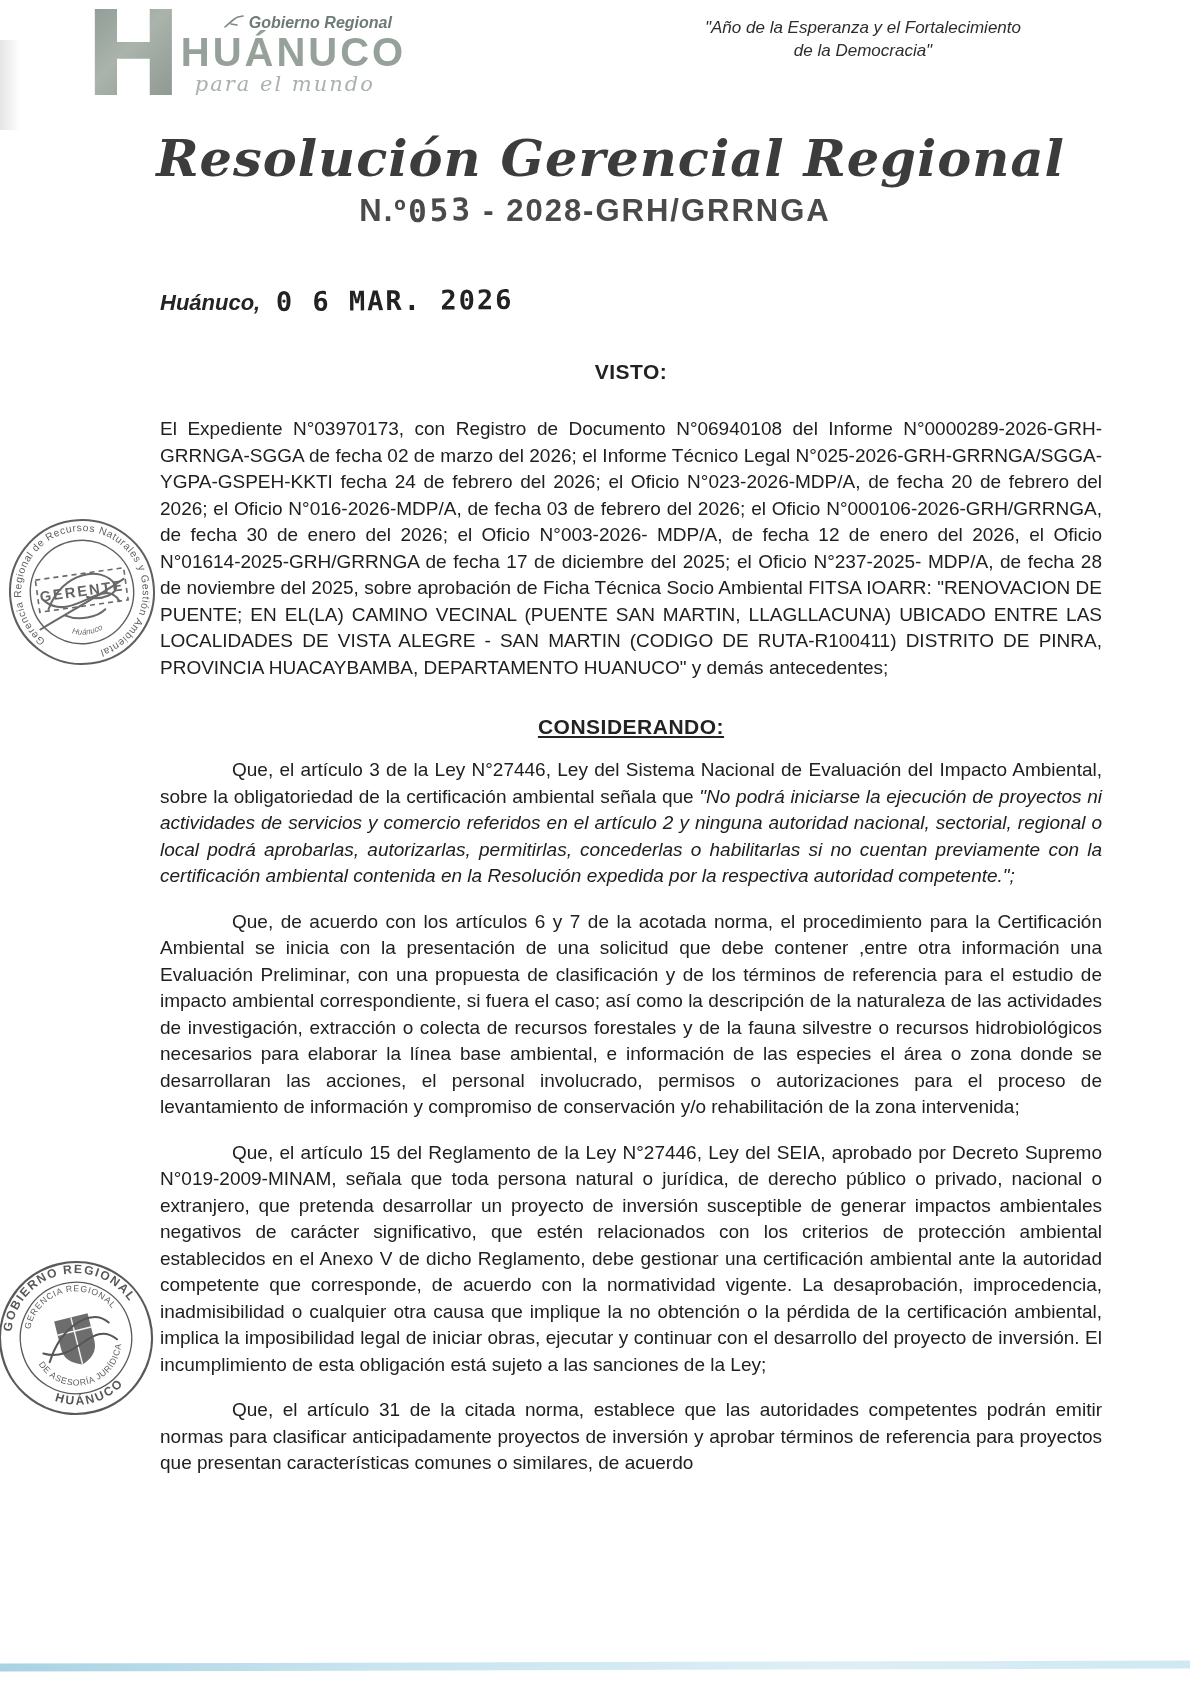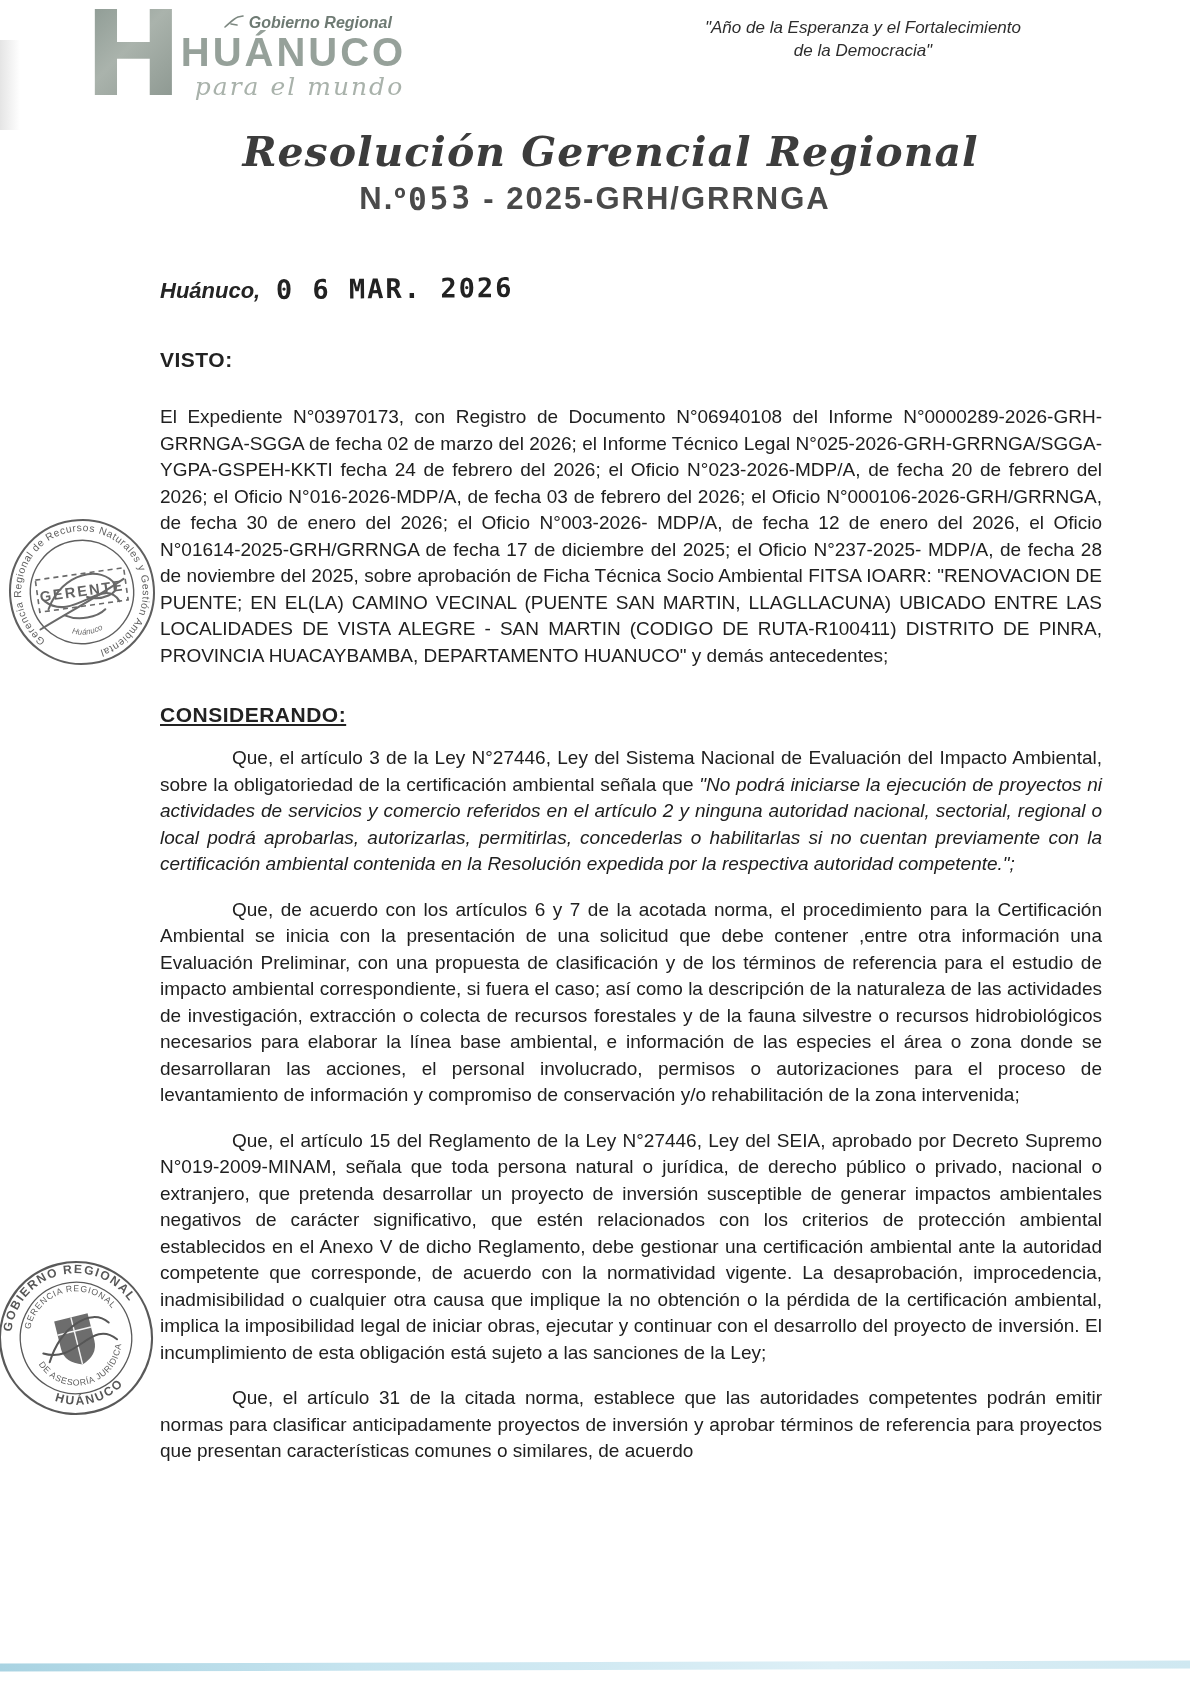--- a/index.html
+++ b/index.html
@@ -15,42 +15,42 @@
   .logo-letter{
     font-family:"DejaVu Sans",sans-serif;font-weight:bold;font-size:118px;line-height:96px;
     color:#99a39d;letter-spacing:-4px;
     background:linear-gradient(135deg,#8d9a93 0%,#aab3ac 45%,#8b968f 100%);
     -webkit-background-clip:text;background-clip:text;-webkit-text-fill-color:transparent;
   }
   .logo-right{margin-left:2px;padding-top:8px;}
   .logo-small{display:flex;align-items:center;gap:4px;margin-left:42px;
     font-size:16px;font-style:italic;font-weight:bold;color:#6e7a73;}
   .logo-name{font-size:40px;font-weight:bold;color:#96a19a;letter-spacing:3px;line-height:40px;}
-  .logo-tagline{font-family:"DejaVu Serif",serif;font-style:italic;font-size:25px;
+  .logo-tagline{font-family:"DejaVu Serif",serif;font-style:italic;font-size:21px;
     color:#a9b2ab;margin-left:14px;letter-spacing:2px;}
   .motto{position:absolute;right:152px;top:16px;width:350px;text-align:center;
     font-style:italic;font-size:17px;line-height:23px;color:#2d2d2d;}
 
   
   .title-block{text-align:center;margin-top:16px;}
   .title-script{
     font-family:"DejaVu Serif",serif;font-style:italic;font-weight:bold;
-    font-size:41px;color:#3c3c3c;letter-spacing:1px;padding-left:31px;
+    font-size:51px;color:#3c3c3c;letter-spacing:1px;padding-left:31px;
   }
   .title-number{margin-top:4px;font-size:31px;font-weight:800;color:#4a4a4a;letter-spacing:2px;}
   .title-number .stamped{font-family:"DejaVu Sans Mono",monospace;font-weight:bold;
     display:inline-block;transform:rotate(-2deg);letter-spacing:3px;}
 
   
   .doc-body{position:relative;padding:0 88px 0 160px;}
   .dateline{margin-top:56px;display:flex;align-items:baseline;gap:16px;}
   .date-place{font-size:22px;font-weight:bold;font-style:italic;color:#242424;}
   .date-stamp{font-family:"DejaVu Sans Mono",monospace;font-weight:bold;font-size:27px;
     color:#222;letter-spacing:2px;transform:rotate(-0.5deg);}
-  .section-heading{font-size:21px;font-weight:bold;color:#222;letter-spacing:0.5px;}
+  .section-heading{font-size:21px;font-weight:bold;color:#222;letter-spacing:0.5px;text-align:center;}
   .visto-heading{margin-top:44px;}
   .considerando-heading{margin-top:34px;text-decoration:underline;}
   .para{font-size:19px;line-height:26.5px;text-align:justify;color:#202020;}
   .visto-para{margin-top:32px;}
   .que-para{margin-top:18px;text-indent:72px;}
   .quote-italic{font-style:italic;}
 
   
   .stamp{position:absolute;opacity:0.88;}
   .stamp1{left:6px;top:516px;}
@@ -87,21 +87,21 @@
     <div class="motto">
       <span>"Año de la Esperanza y el Fortalecimiento</span><br>
       <span>de la Democracia"</span>
     </div>
   </div>
 
   <div class="title-block">
     <div class="title-script">Resolución Gerencial Regional</div>
     <div class="title-number">
       <span>N.º</span><span class="stamped">053</span>
-      <span>- 2025-GRH/GRRNGA</span>
+      <span>- 2028-GRH/GRRNGA</span>
     </div>
   </div>
 
   <div class="doc-body">
 
     <div class="dateline">
       <span class="date-place">Huánuco,</span>
       <span class="date-stamp">0 6 MAR.  2026</span>
     </div>
 

